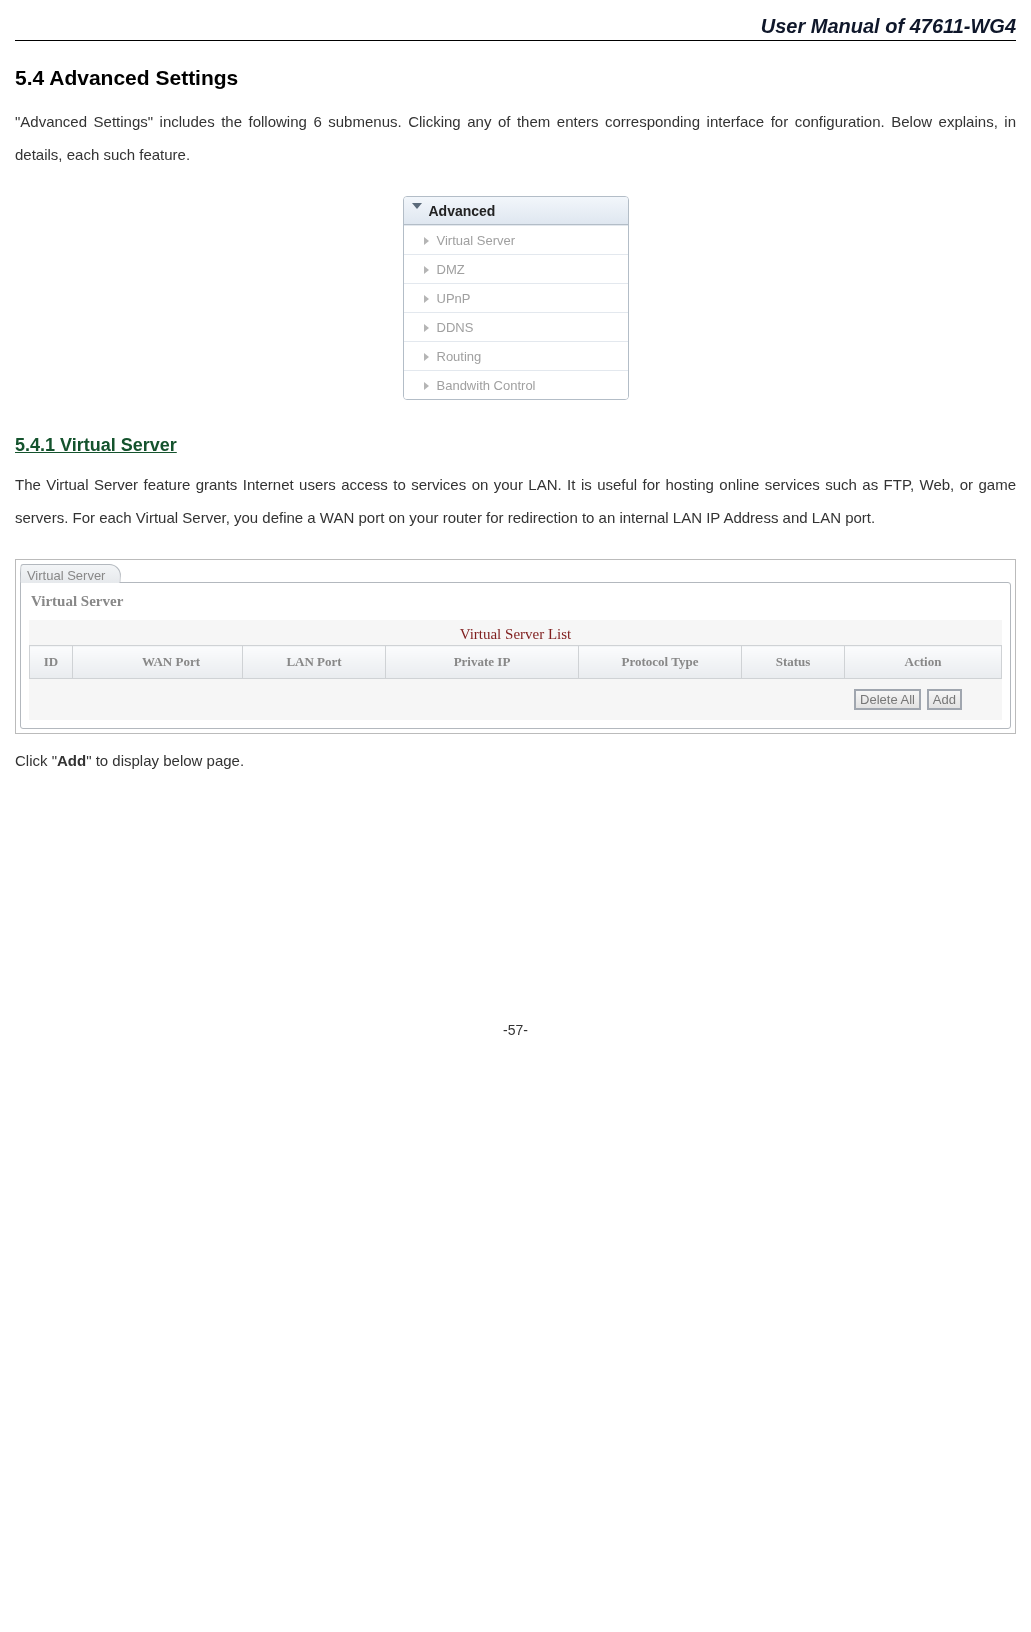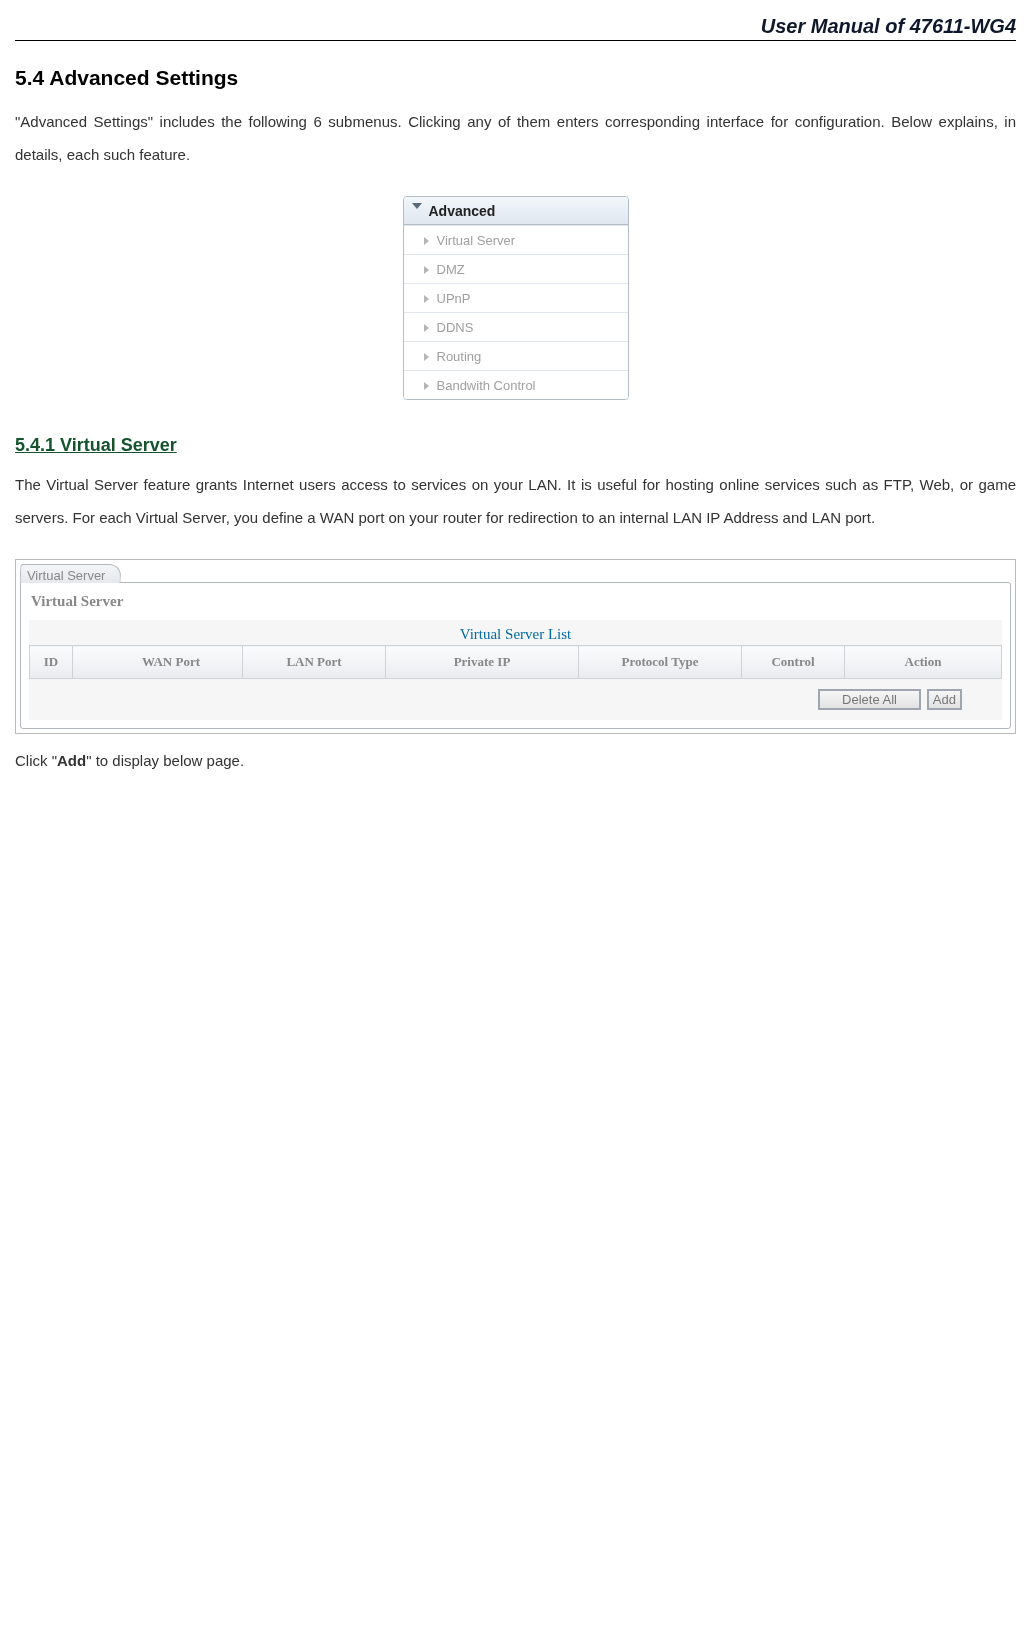--- a/index.html
+++ b/index.html
@@ -127,21 +127,21 @@
       color: #888;
       margin: 2px 0 10px 2px;
       font-family: "Times New Roman", serif;
     }
     .list-box {
       background: #f6f6f6;
     }
     .list-title {
       text-align: center;
       font-family: "Times New Roman", serif;
-      color: #0369a1;
+      color: #7f1d1d;
       font-size: 15px;
       padding: 6px 0 2px 0;
     }
     table.vs-table {
       width: 100%;
       border-collapse: collapse;
       table-layout: fixed;
       font-family: "Times New Roman", serif;
       color: #888;
       font-weight: bold;
@@ -160,21 +160,21 @@
     table.vs-table th:nth-child(6){ width:100px; }
     table.vs-table th:nth-child(7){ width:auto; }
     .btn-row {
       text-align: right;
       padding: 10px 40px 10px 0;
     }
     .winbtn {
       display: inline-block;
       border: 2px solid #a0a6af;
       background: linear-gradient(#f6f6f6, #e2e2e2);
-      padding: 1px 22px;
+      padding: 1px 4px;
       font-size: 13px;
       color: #777;
       margin-left: 2px;
     }
     .winbtn.small { padding: 1px 4px; }
     .fig-caption {
       text-align: center;
       font-weight: bold;
       margin: 6px 0 25px 0;
     }
@@ -243,31 +243,32 @@
       <div class="list-box">
         <div class="list-title">Virtual Server List</div>
         <table class="vs-table">
           <tbody>
               <tr>
             <th>ID</th>
             <th>WAN Port</th>
             <th>LAN Port</th>
             <th>Private IP</th>
             <th>Protocol Type</th>
-            <th>Control</th>
+            <th>Status</th>
             <th>Action</th>
           </tr>
         </tbody>
           </table>
         <div class="btn-row">
           <span class="winbtn">Delete All</span>
           <span class="winbtn small">Add</span>
         </div>
       </div>
     </div>
   </div>
 
 
   <p class="body-text">
     <span>Click "</span><span class="inline-bold">Add</span><span>" to display below page.</span>
   </p>
 
+  <div class="footer-page">-57-</div>
 </div>
 
 </body></html>

